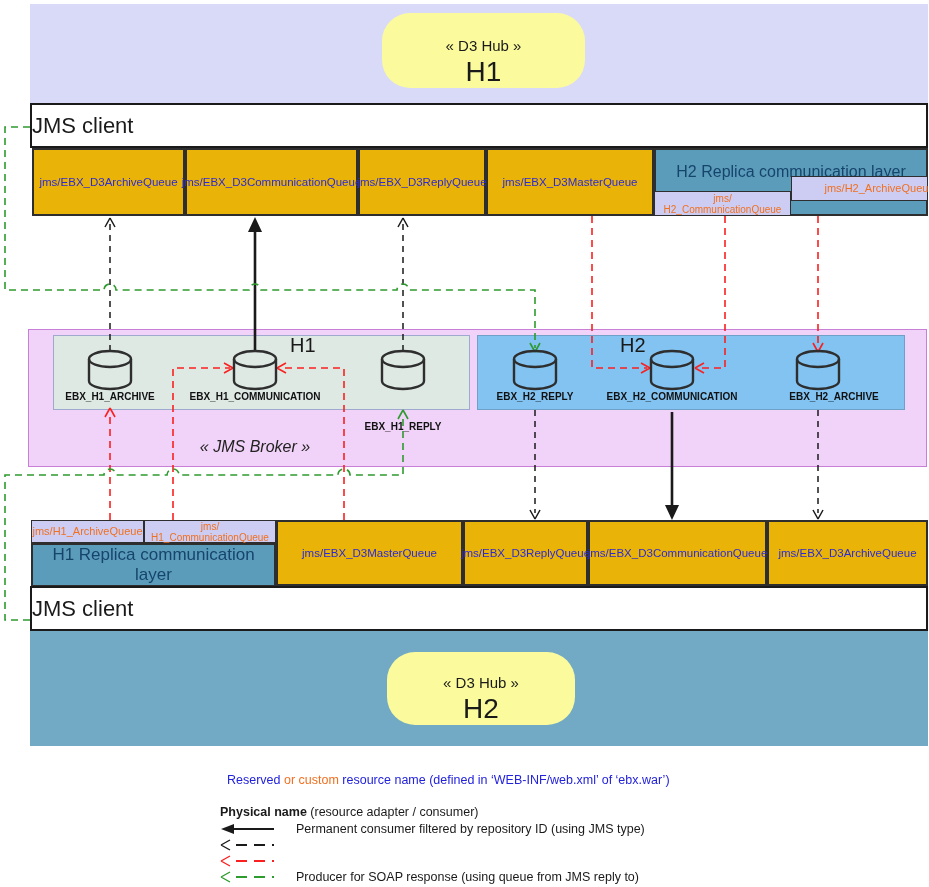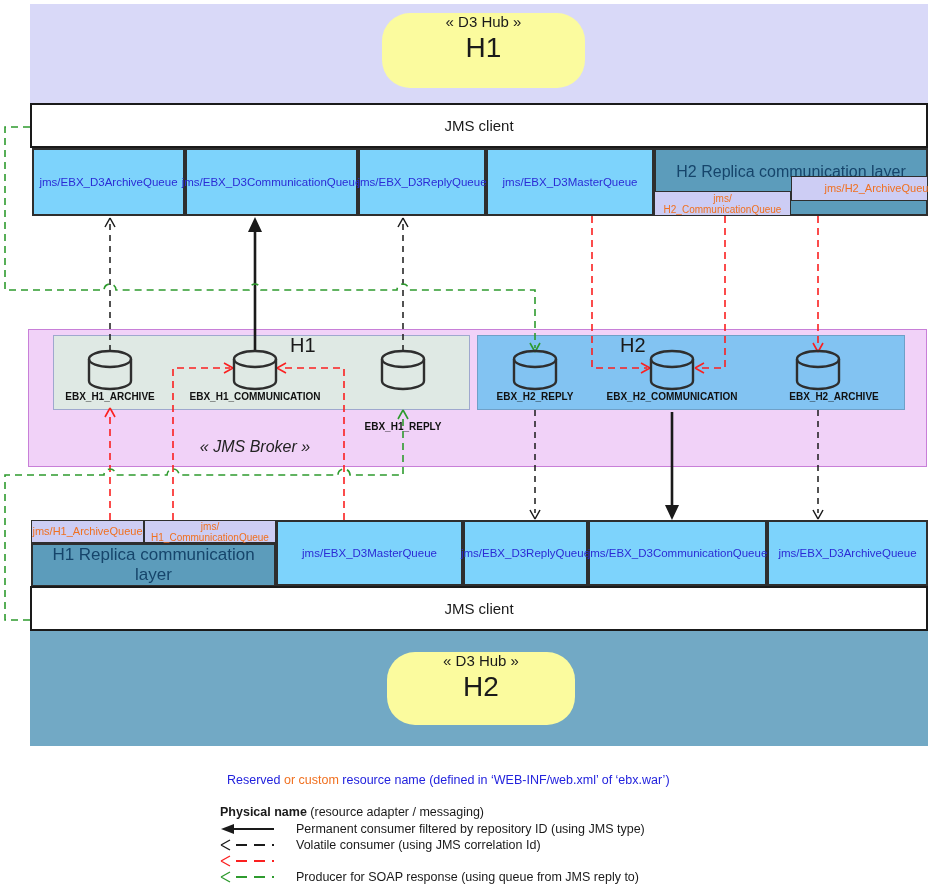--- a/index.html
+++ b/index.html
@@ -4,26 +4,26 @@
 <style>
   html,body{margin:0;padding:0;background:#ffffff;}
   #stage{
     position:relative;width:929px;height:887px;background:#ffffff;
     font-family:"Liberation Sans", sans-serif;overflow:hidden;
   }
   .abs{position:absolute;box-sizing:border-box;}
   .hub-top{background:#D9D9F8;}
   .hub-bottom{background:#72A9C5;}
   .yellow{background:#FBFB9E;border-radius:28px;display:flex;flex-direction:column;
-          align-items:center;justify-content:flex-start;}
+          align-items:center;justify-content:flex-end;}
   .stereo{font-size:15px;color:#1a1a1a;}
   .hubname{font-size:28px;color:#1a1a1a;margin-top:2px;}
   .client{background:#ffffff;border:2px solid #1a1a1a;display:flex;align-items:center;
-          justify-content:center;font-size:15px;color:#1a1a1a;}
-  .qbox{background:#7dd3fc;border:2px solid #2e2e2e;display:flex;align-items:center;
+          justify-content:flex-start;font-size:22px;color:#1a1a1a;}
+  .qbox{background:#eab308;border:2px solid #2e2e2e;display:flex;align-items:center;
         justify-content:center;text-align:center;font-size:11.5px;color:#2B2BD5;}
   .subq{background:#CDCDF4;border:1.5px solid #2e2e2e;display:flex;flex-direction:column;
         align-items:center;justify-content:center;text-align:center;
         font-size:10px;line-height:11px;color:#F07020;}
   .teal{background:#5C9CBB;border:2px solid #2e2e2e;color:#16456B;}
   .broker{background:#F1D2F8;border:1px solid #C87FD8;}
   .grp-h1{background:#DFE9E4;border:1px solid #9FA8CE;}
   .grp-h2{background:#82C3F2;border:1px solid #6FA0C8;}
   .grp-label{font-size:20px;color:#1a1a1a;}
   .cyl-label{position:absolute;transform:translateX(-50%);font-size:10px;font-weight:bold;
@@ -197,34 +197,33 @@
         <path d="M797,359 V381 M839,359 V381 M797,381 A21,8 0 0 0 839,381"></path>
       </g>
     </g>
   </svg>
 
   <div class="legend-note" style="left:227px;top:773px;text-align:center;">
     <span>Reserved </span><span class="orange">or custom</span><span> resource name (defined in ‘WEB-INF/web.xml’ of ‘ebx.war’)</span>
   </div>
 
   <div class="legend-phys" style="left:220px;top:805px;">
-    <b>Physical name</b><span> (resource adapter / messaging)</span>
+    <b>Physical name</b><span> (resource adapter / consumer)</span>
   </div>
 
   <svg class="legend-row-glyph" style="left:220px;top:822px;" viewBox="0 0 64 14">
     <polygon points="1,7 14,2 14,12" fill="#1a1a1a"></polygon>
     <line x1="12" y1="7" x2="54" y2="7" stroke="#1a1a1a" stroke-width="1.8"></line>
   </svg>
   <div class="legend-row-text" style="left:296px;top:822px;">Permanent consumer filtered by repository ID (using JMS type)</div>
 
   <svg class="legend-row-glyph" style="left:220px;top:838px;" viewBox="0 0 64 14">
     <path d="M1,7 L10,2 M1,7 L10,12" stroke="#1a1a1a" stroke-width="1.4" fill="none"></path>
     <path d="M16,7 H54" stroke="#1a1a1a" stroke-width="1.8" stroke-dasharray="11,7"></path>
   </svg>
-  <div class="legend-row-text" style="left:296px;top:838px;">Volatile consumer (using JMS correlation Id)</div>
 
   <svg class="legend-row-glyph" style="left:220px;top:854px;" viewBox="0 0 64 14">
     <path d="M1,7 L10,2 M1,7 L10,12" stroke="#FB2020" stroke-width="1.4" fill="none"></path>
     <path d="M16,7 H54" stroke="#FB2020" stroke-width="1.8" stroke-dasharray="11,7"></path>
   </svg>
 
   <svg class="legend-row-glyph" style="left:220px;top:870px;" viewBox="0 0 64 14">
     <path d="M1,7 L10,2 M1,7 L10,12" stroke="#2E9B2E" stroke-width="1.4" fill="none"></path>
     <path d="M16,7 H54" stroke="#2E9B2E" stroke-width="1.8" stroke-dasharray="11,7"></path>
   </svg>

